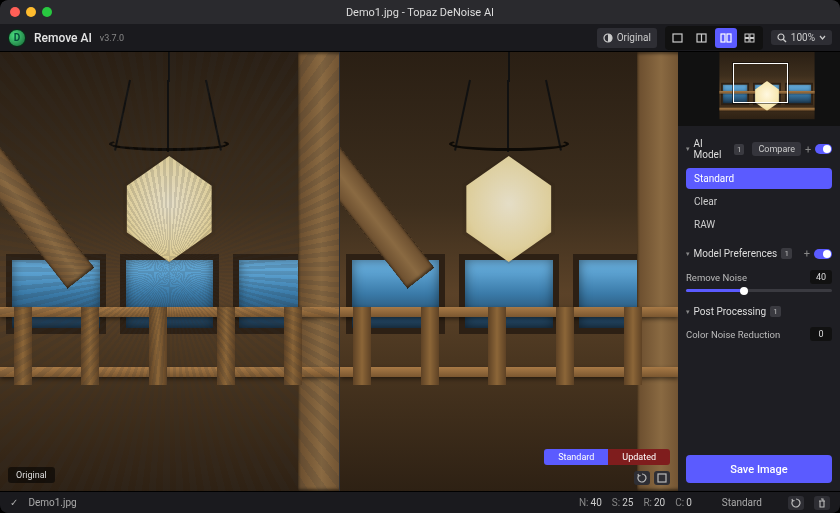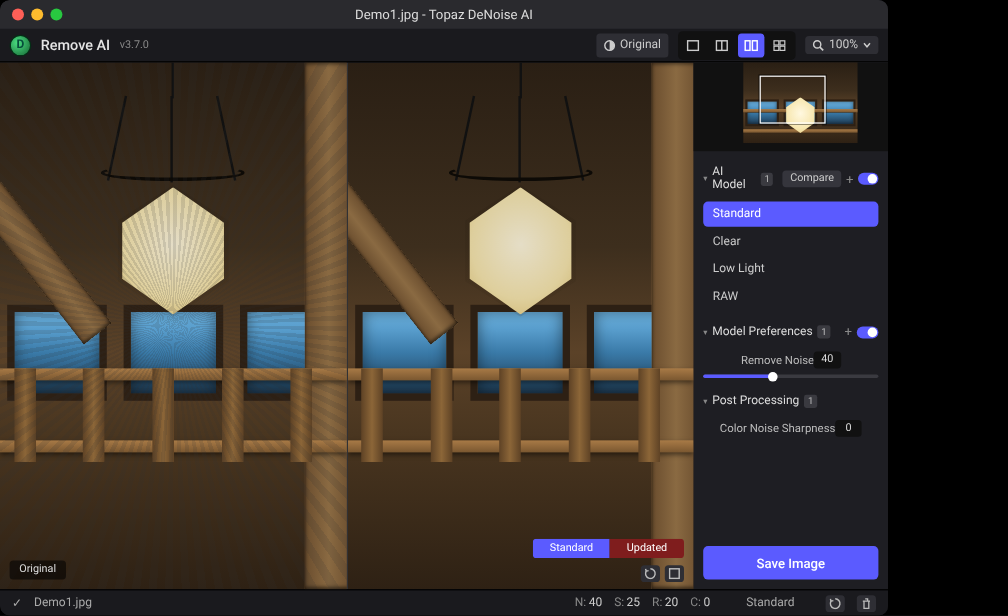--- a/index.html
+++ b/index.html
@@ -1,17 +1,17 @@
 <!DOCTYPE html>
 <html><head>
 <meta charset="utf-8">
 <style>
   * { box-sizing: border-box; margin: 0; padding: 0; font-family: -apple-system, BlinkMacSystemFont, "Segoe UI", Roboto, sans-serif; }
   body { background: #000; width: 840px; height: 513px; overflow: hidden; border-radius: 8px; }
-  .window { width: 740px; height: 513px; background: #1a1a1e; display: flex; flex-direction: column; border-radius: 8px; overflow: hidden; }
+  .window { width: 840px; height: 513px; background: #1a1a1e; display: flex; flex-direction: column; border-radius: 8px; overflow: hidden; }
 
   .titlebar { height: 24px; background: #2a2a2e; display: flex; align-items: center; padding: 0 10px; position: relative; }
   .traffic { display: flex; gap: 6px; }
   .traffic span { width: 10px; height: 10px; border-radius: 50%; display: block; }
   .tl-close { background: #ff5f57; }
   .tl-min { background: #febc2e; }
   .tl-max { background: #28c840; }
   .titlebar-title { position:absolute; left:0; right:0; text-align:center; font-size: 11px; color: #ddd; pointer-events:none;}
 
   .toolbar { height: 28px; background: #1a1a1e; display: flex; align-items: center; padding: 0 8px; gap: 8px; border-bottom: 1px solid #000;}
@@ -52,21 +52,21 @@
   .compare-btn { font-size:9px; background:#35353c; color:#ccc; padding:2px 6px; border-radius:3px;}
   .plus-icon { color:#888; font-size:11px; }
   .toggle { width:18px; height:10px; background:#5b5bff; border-radius:5px; position:relative;}
   .toggle::after { content:''; position:absolute; width:8px; height:8px; background:#fff; border-radius:50%; top:1px; right:1px;}
 
   .model-list { display:flex; flex-direction:column; gap:2px; margin:2px 0 6px 0;}
   .model-item { padding:5px 8px; border-radius:4px; font-size:10px; color:#ccc; cursor:pointer;}
   .model-item.active { background:#5b5bff; color:#fff;}
 
   .slider-row { margin:4px 0 8px 0;}
-  .slider-label { display:flex; justify-content:center; align-items:center; font-size:9.5px; color:#bbb;}
+  .slider-label { display:flex; justify-content:space-between; align-items:center; font-size:9.5px; color:#bbb;}
   .slider-val { background:#111; color:#ddd; padding:2px 6px; border-radius:3px; font-size:9px; min-width:22px; text-align:center;}
   .slider-track { height:3px; background:#3a3a40; border-radius:2px; margin-top:5px; position:relative;}
   .slider-fill { position:absolute; left:0; top:0; bottom:0; background:#5b5bff; border-radius:2px;}
   .slider-thumb { position:absolute; width:8px; height:8px; background:#fff; border-radius:50%; top:-2.5px; transform:translateX(-50%);}
 
   .save-area { padding:8px;}
   .save-btn { width:100%; height:28px; background:#5b5bff; color:#fff; border:none; border-radius:4px; font-size:11px; font-weight:500; cursor:pointer;}
 
   .statusbar { height:22px; background:#1a1a1e; border-top:1px solid #000; display:flex; align-items:center; padding:0 10px; gap:10px; color:#aaa; font-size:10px;}
   .statusbar .sfill { flex:1;}
@@ -283,21 +283,20 @@
           <span class="badge-num">1</span>
           <span class="hfill"></span>
           <span class="compare-btn">Compare</span>
           <span class="plus-icon">+</span>
           <span class="toggle"></span>
         </div>
 
         <div class="model-list" id="model-list">
             <div class="model-item active">Standard</div>
             <div class="model-item">Clear</div>
-            <div class="model-item">Low Light</div>
             <div class="model-item">RAW</div>
           </div>
 
         <div class="section-hdr">
           <span class="chev">▾</span>
           <span>Model Preferences</span>
           <span class="badge-num">1</span>
           <span class="hfill"></span>
           <span class="plus-icon">+</span>
           <span class="toggle"></span>
@@ -316,21 +315,21 @@
 
         <div class="section-hdr" style="margin-top:8px">
           <span class="chev">▾</span>
           <span>Post Processing</span>
           <span class="badge-num">1</span>
           <span class="hfill"></span>
         </div>
 
         <div id="slider-color-noise" class="slider-row">
             <div class="slider-label">
-              <span>Color Noise Sharpness</span>
+              <span>Color Noise Reduction</span>
               <span class="slider-val">0</span>
             </div>
           </div>
 
       </div>
 
       <div class="save-area">
         <button class="save-btn">Save Image</button>
       </div>
     </div>

